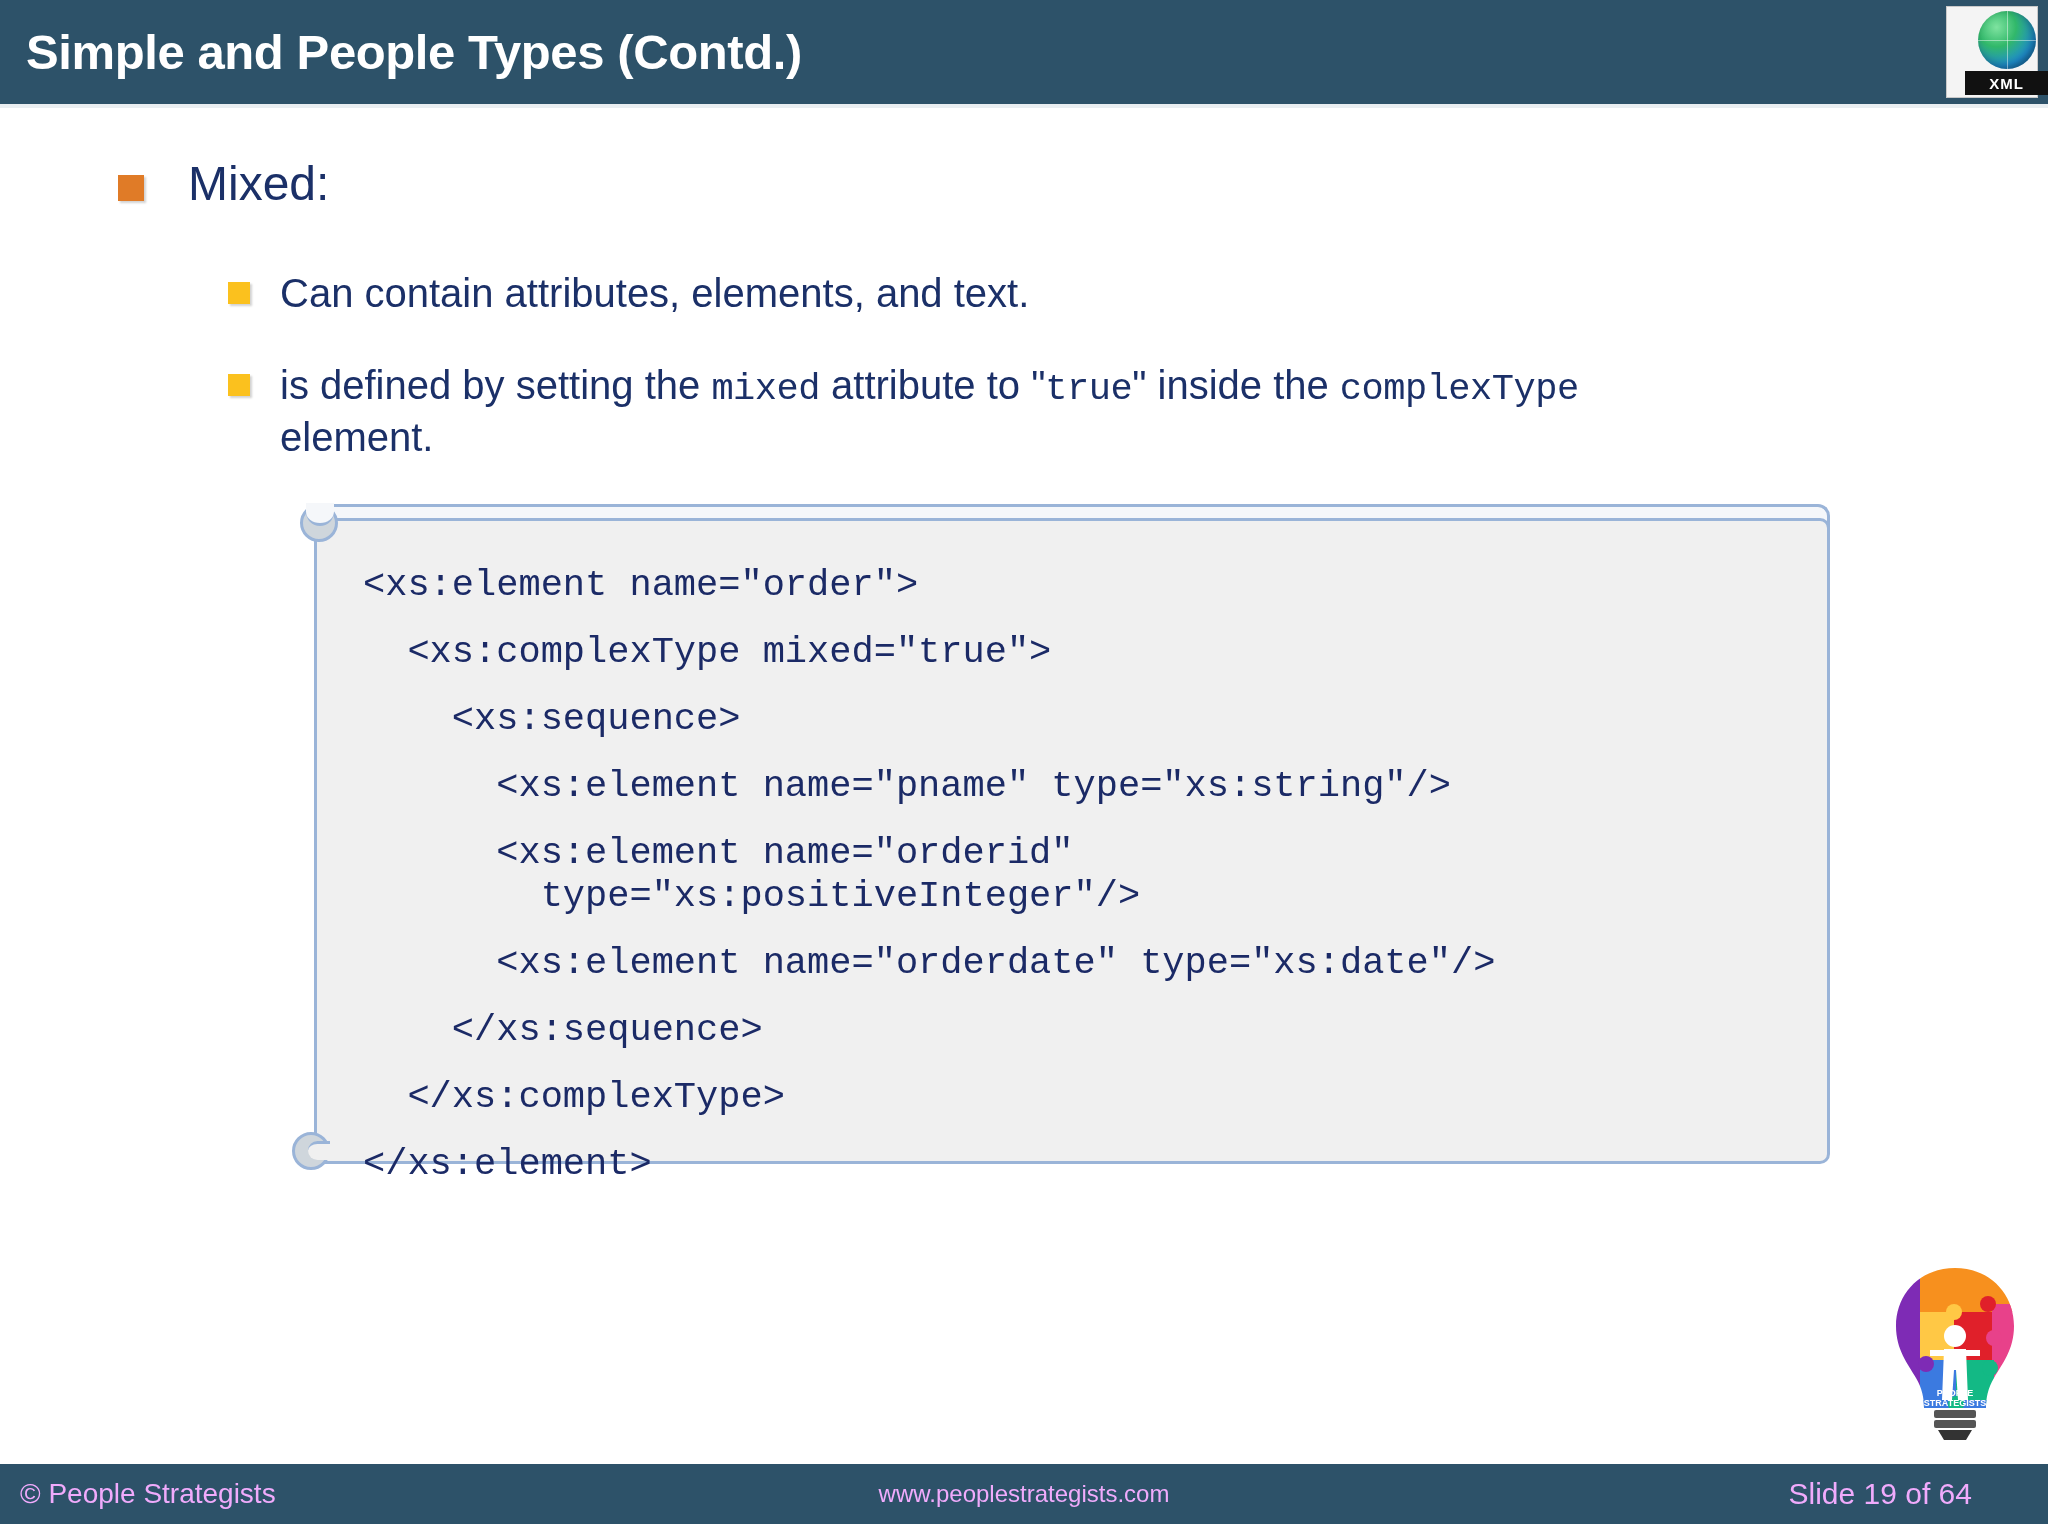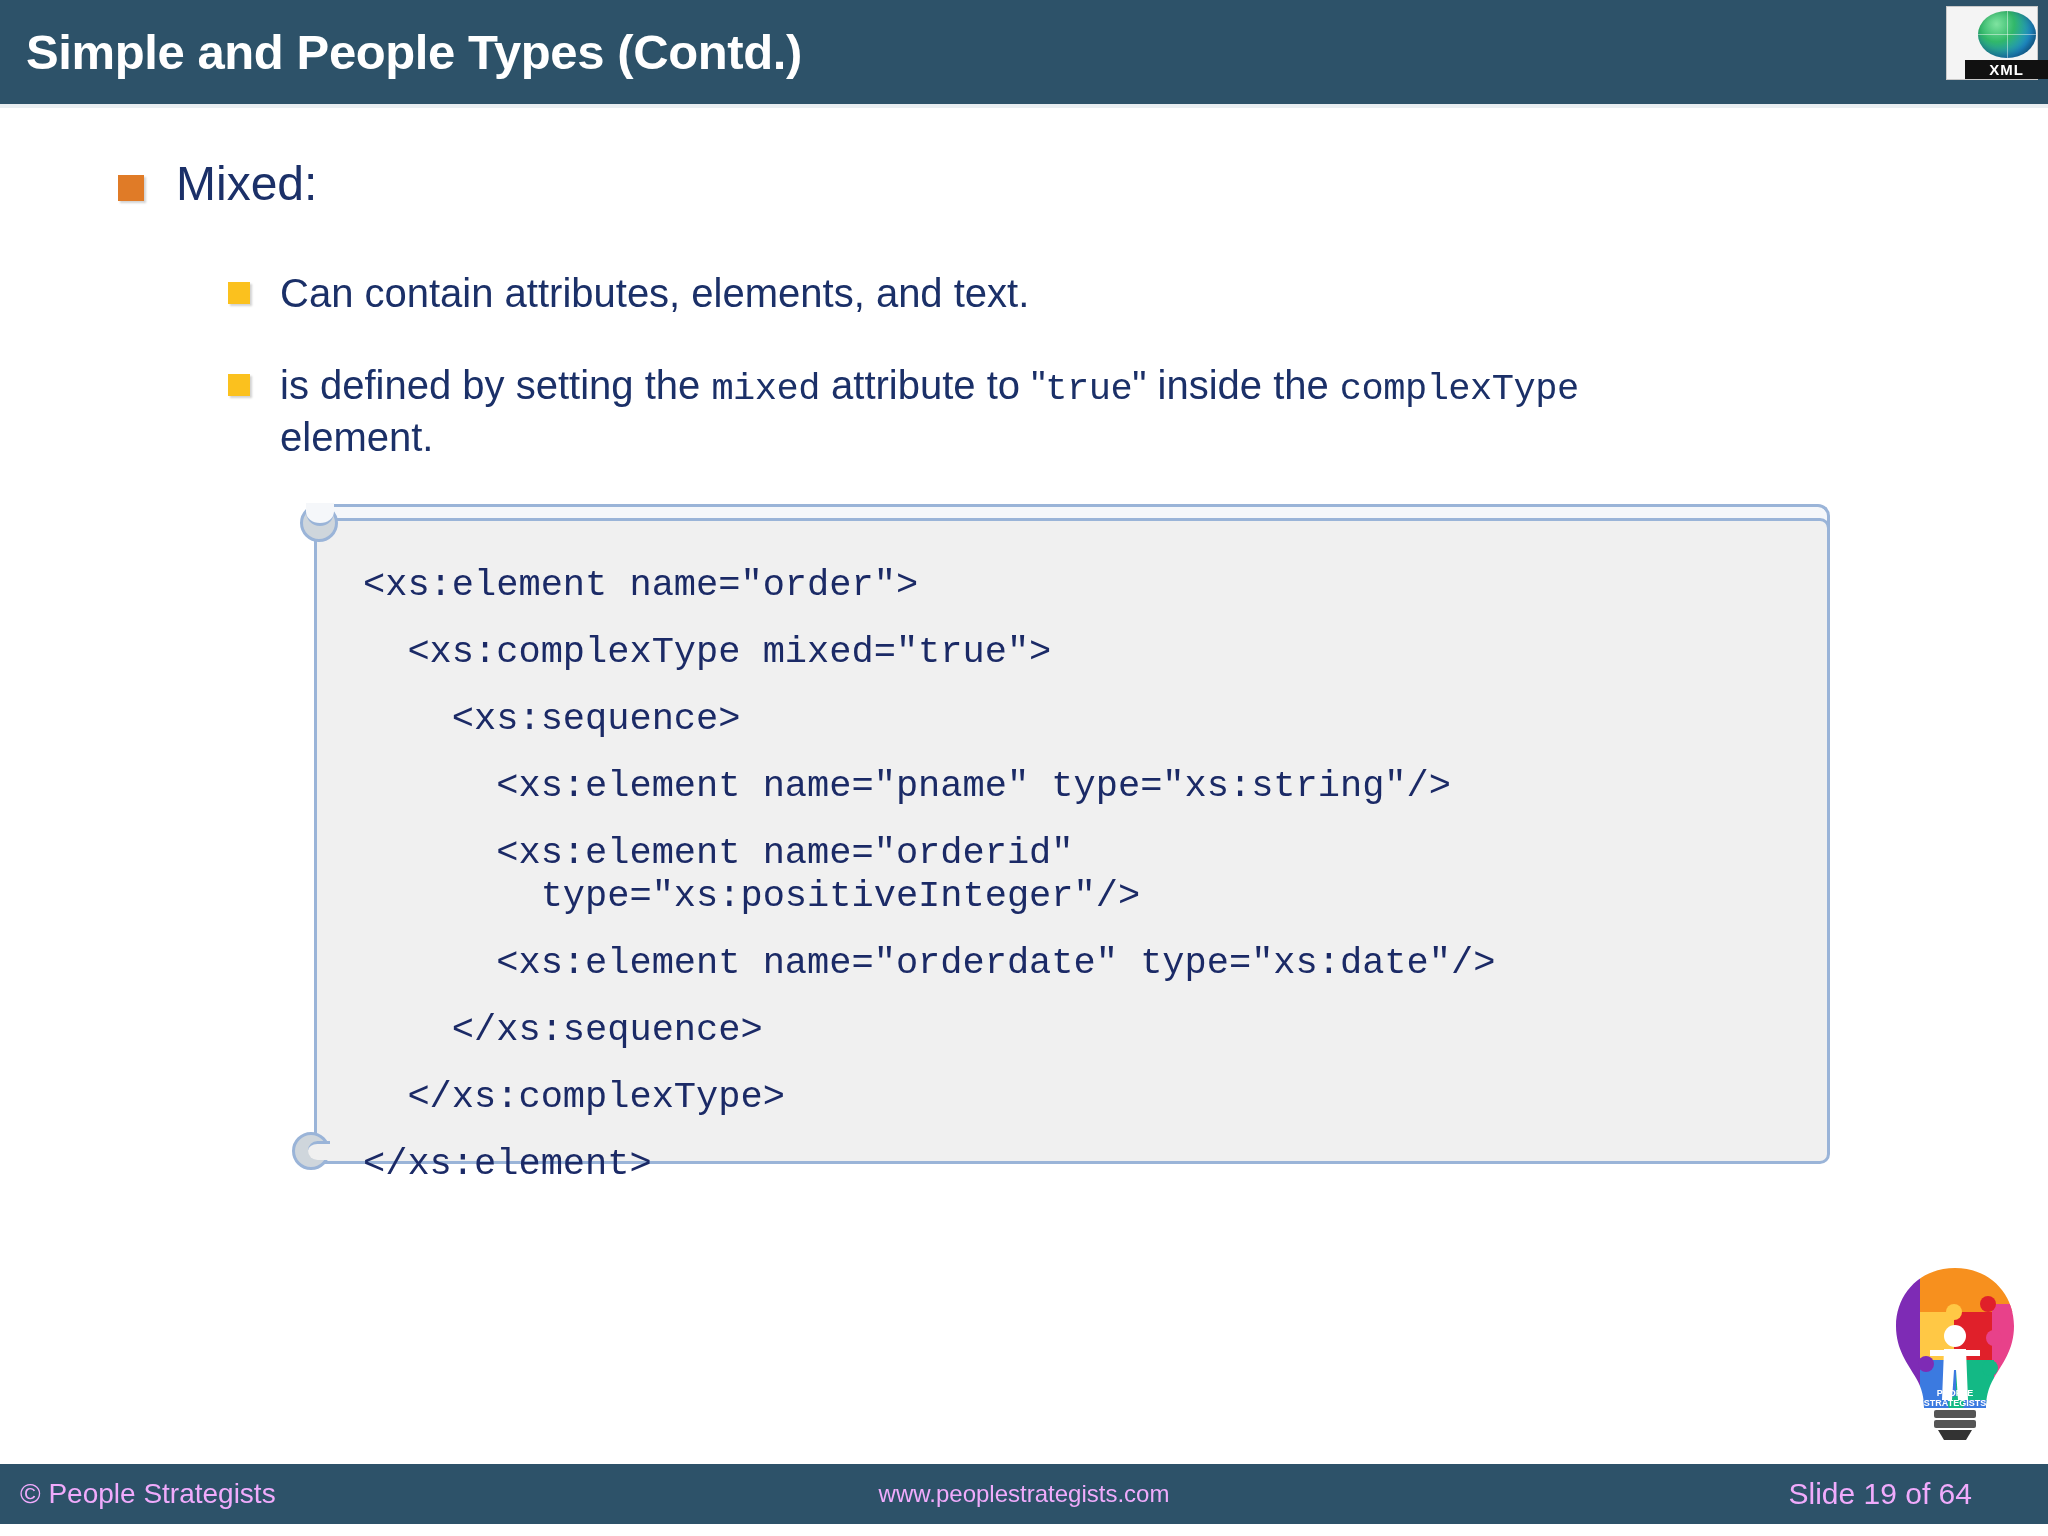--- a/index.html
+++ b/index.html
@@ -44,21 +44,21 @@
     height: 4px;
     background: #e9eef1;
   }
 
   
   .xml-logo {
     position: absolute;
     right: 10px;
     top: 6px;
     width: 92px;
-    height: 74px;
+    height: 92px;
     background: #f4f4f4;
     border: 1px solid #c9c9c9;
     box-sizing: border-box;
     display: flex;
     flex-direction: column;
     align-items: center;
     justify-content: flex-start;
     padding-top: 4px;
     padding-left: 29px;
   }
@@ -118,21 +118,21 @@
   }
   .sq-orange {
     width: 26px;
     height: 26px;
     background: #e07b27;
     margin-top: 17px;
     flex: none;
     box-shadow: 2px 2px 2px rgba(0,0,0,0.18);
   }
   .bullet-l1-text {
-    margin-left: 32px;
+    margin-left: 44px;
     color: #1b3068;
     font-size: 48px;
     line-height: 1.1;
     white-space: nowrap;
   }
 
   .bullet-l2 {
     position: absolute;
     display: flex;
     align-items: flex-start;

